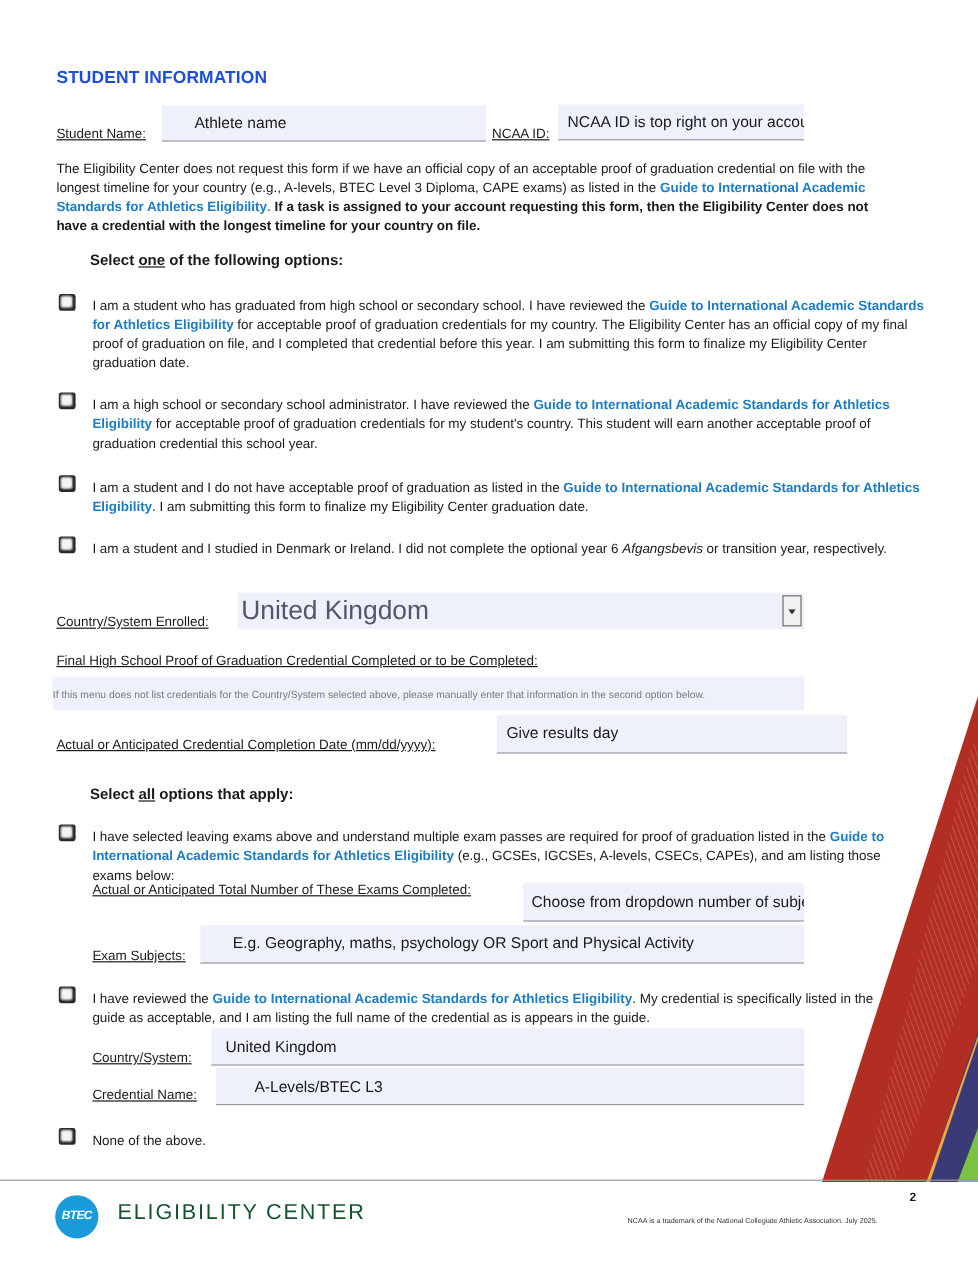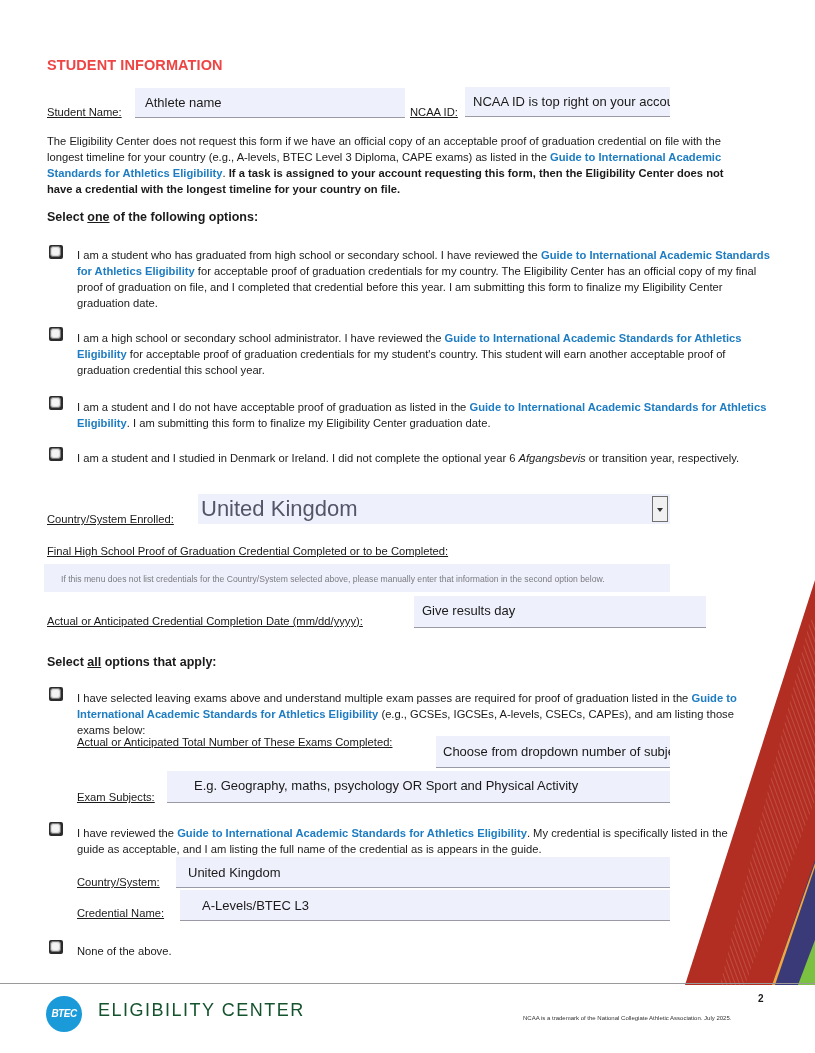--- a/index.html
+++ b/index.html
@@ -1,26 +1,26 @@
 <!DOCTYPE html>
 <html><head>
 <meta charset="utf-8">
 <style>
   html, body { margin: 0; padding: 0; background: #fff; }
   body { width: 815px; height: 1053px; position: relative; overflow: hidden;
          font-family: "Liberation Sans", sans-serif; color: #1a1a1a; }
   .abs { position: absolute; }
-  .h1 { left: 47px; top: 57px; font-size: 14.5px; font-weight: bold; color: #ef4444; letter-spacing: 0.1px; }
+  .h1 { left: 47px; top: 57px; font-size: 14.5px; font-weight: bold; color: #1d4ed8; letter-spacing: 0.1px; }
   .lbl { font-size: 11.2px; color: #1a1a1a; white-space: nowrap; text-decoration: underline; }
   .field { background: #eef0fb; border-bottom: 1px solid #9a9aa6; box-sizing: border-box;
            font-size: 13px; color: #1a1a1a; padding-left: 8px; white-space: nowrap; overflow: hidden; }
   .para { font-size: 11.2px; line-height: 16px; color: #1a1a1a; }
   .link { color: #1d7cc2; font-weight: bold; }
   .bold { font-weight: bold; }
-  .sec { font-size: 12.5px; font-weight: bold; }
+  .sec { font-size: 12.5px; font-weight: bold; margin-left: 28px; }
   .sec u { text-decoration: underline; }
   .cb { width: 14px; height: 14px; box-sizing: border-box; background: #2b2b2b; border-radius: 2px; }
   .cb::before { content: ""; position: absolute; left: 1px; top: 1px; width: 11px; height: 11px;
                 background: #d9d9d9; border: 1px solid #7a7a7a; border-radius: 3px; box-sizing: border-box; }
   .cb::after { content: ""; position: absolute; left: 3px; top: 3px; width: 7px; height: 7px; background: #f4f4f4; border-radius: 2px; }
   .opt { left: 77px; width: 695px; }
   .dd-btn { width: 16px; height: 26px; background: #f1f1f1; border: 1px solid #6f6f6f; box-sizing: border-box; }
   .dd-btn::after { content: ""; position: absolute; left: 4px; top: 11px; border-left: 3px solid transparent; border-right: 3px solid transparent; border-top: 4px solid #333; }
   .footer-rule { left: 0; top: 983px; width: 815px; height: 1px; background: #9a9a9a; }
 </style>
@@ -38,21 +38,21 @@
   <polygon points="150,40 155,40 155,405 60,405" fill="url(#hatch)" opacity="0.65"></polygon>
   <polygon points="155,220 155,405 85,405" fill="#b22e22"></polygon>
   <polygon points="155,280 155,405 112,405" fill="#3a3a78"></polygon>
   <polygon points="155,283 155,287 115,405 112,405" fill="#f2a640"></polygon>
   <polygon points="155,360 155,405 138,405" fill="#7cc242"></polygon>
 </svg>
 
 <div class="abs h1">STUDENT INFORMATION</div>
 
 <div class="abs lbl" style="left:47px;top:106px">Student Name:</div>
-<div class="abs field" style="left:135px;top:88px;width:270px;height:30px;line-height:30px;padding-left:10px">Athlete name</div>
+<div class="abs field" style="left:135px;top:88px;width:270px;height:30px;line-height:30px;padding-left:27px">Athlete name</div>
 <div class="abs lbl" style="left:410px;top:106px">NCAA ID:</div>
 <div class="abs field" style="left:465px;top:87px;width:205px;height:30px;line-height:30px">NCAA ID is top right on your account</div>
 
 <div class="abs para" style="left:47px;top:133px;width:700px">
   <span>The Eligibility Center does not request this form if we have an official copy of an acceptable proof of graduation credential on file with the longest timeline for your country (e.g., A-levels, BTEC Level 3 Diploma, CAPE exams) as listed in the </span><span class="link">Guide to International Academic Standards for Athletics Eligibility</span><span>. </span><span class="bold">If a task is assigned to your account requesting this form, then the Eligibility Center does not have a credential with the longest timeline for your country on file.</span>
 </div>
 
 <div class="abs sec" style="left:47px;top:210px">
   <span>Select </span><u>one</u><span> of the following options:</span>
 </div>
@@ -77,21 +77,21 @@
   <span>I am a student and I studied in Denmark or Ireland. I did not complete the optional year 6 </span><i>Afgangsbevis</i><span> or transition year, respectively.</span>
 </div>
 
 <div class="abs lbl" style="left:47px;top:513px">Country/System Enrolled:</div>
 <div class="abs field" style="left:198px;top:494px;width:472px;height:30px;border-bottom:none;padding-left:3px">
   <span style="font-size:22px;color:#55556a;line-height:30px">United Kingdom</span>
 </div>
 <div class="abs dd-btn" style="left:652px;top:496px"></div>
 
 <div class="abs lbl" style="left:47px;top:545px">Final High School Proof of Graduation Credential Completed or to be Completed:</div>
-<div class="abs field" style="left:44px;top:564px;width:626px;height:28px;line-height:28px;padding-left:17px;border-bottom:none">
+<div class="abs field" style="left:44px;top:564px;width:626px;height:28px;line-height:28px;padding-left:0;border-bottom:none">
   <span style="font-size:8.6px;color:#7a7a80">If this menu does not list credentials for the Country/System selected above, please manually enter that information in the second option below.</span>
 </div>
 
 <div class="abs lbl" style="left:47px;top:615px">Actual or Anticipated Credential Completion Date (mm/dd/yyyy):</div>
 <div class="abs field" style="left:414px;top:596px;width:292px;height:32px;line-height:30px">Give results day</div>
 
 <div class="abs sec" style="left:47px;top:655px">
   <span>Select </span><u>all</u><span> options that apply:</span>
 </div>
 
@@ -104,21 +104,21 @@
 <div class="abs lbl" style="left:77px;top:791px">Exam Subjects:</div>
 <div class="abs field" style="left:167px;top:771px;width:503px;height:32px;line-height:30px;padding-left:27px">E.g. Geography, maths, psychology OR Sport and Physical Activity</div>
 
 <div class="abs cb" style="left:49px;top:822px"></div>
 <div class="abs para" style="left:77px;top:825px;width:670px">
   <span>I have reviewed the </span><span class="link">Guide to International Academic Standards for Athletics Eligibility</span><span>. My credential is specifically listed in the guide as acceptable, and I am listing the full name of the credential as is appears in the guide.</span>
 </div>
 <div class="abs lbl" style="left:77px;top:876px">Country/System:</div>
 <div class="abs field" style="left:176px;top:857px;width:494px;height:31px;line-height:31px;padding-left:12px">United Kingdom</div>
 <div class="abs lbl" style="left:77px;top:907px">Credential Name:</div>
-<div class="abs field" style="left:180px;top:890px;width:490px;height:31px;line-height:31px;padding-left:22px">A-Levels/BTEC L3</div>
+<div class="abs field" style="left:180px;top:890px;width:490px;height:31px;line-height:31px;padding-left:32px">A-Levels/BTEC L3</div>
 
 <div class="abs cb" style="left:49px;top:940px"></div>
 <div class="abs para" style="left:77px;top:943px">None of the above.</div>
 
 <div class="abs footer-rule"></div>
 <div class="abs" style="left:46px;top:996px;width:36px;height:36px;border-radius:50%;background:#1a9ad9;color:#fff;font-weight:bold;font-style:italic;font-size:10px;line-height:36px;text-align:center;letter-spacing:-0.5px">
   <span>BTEC</span>
 </div>
 <div class="abs" style="left:98px;top:1000px;font-size:18px;color:#14532d;letter-spacing:1.5px;font-weight:normal">ELIGIBILITY CENTER</div>
 <div class="abs" style="left:758px;top:993px;font-size:10px;font-weight:bold">2</div>

